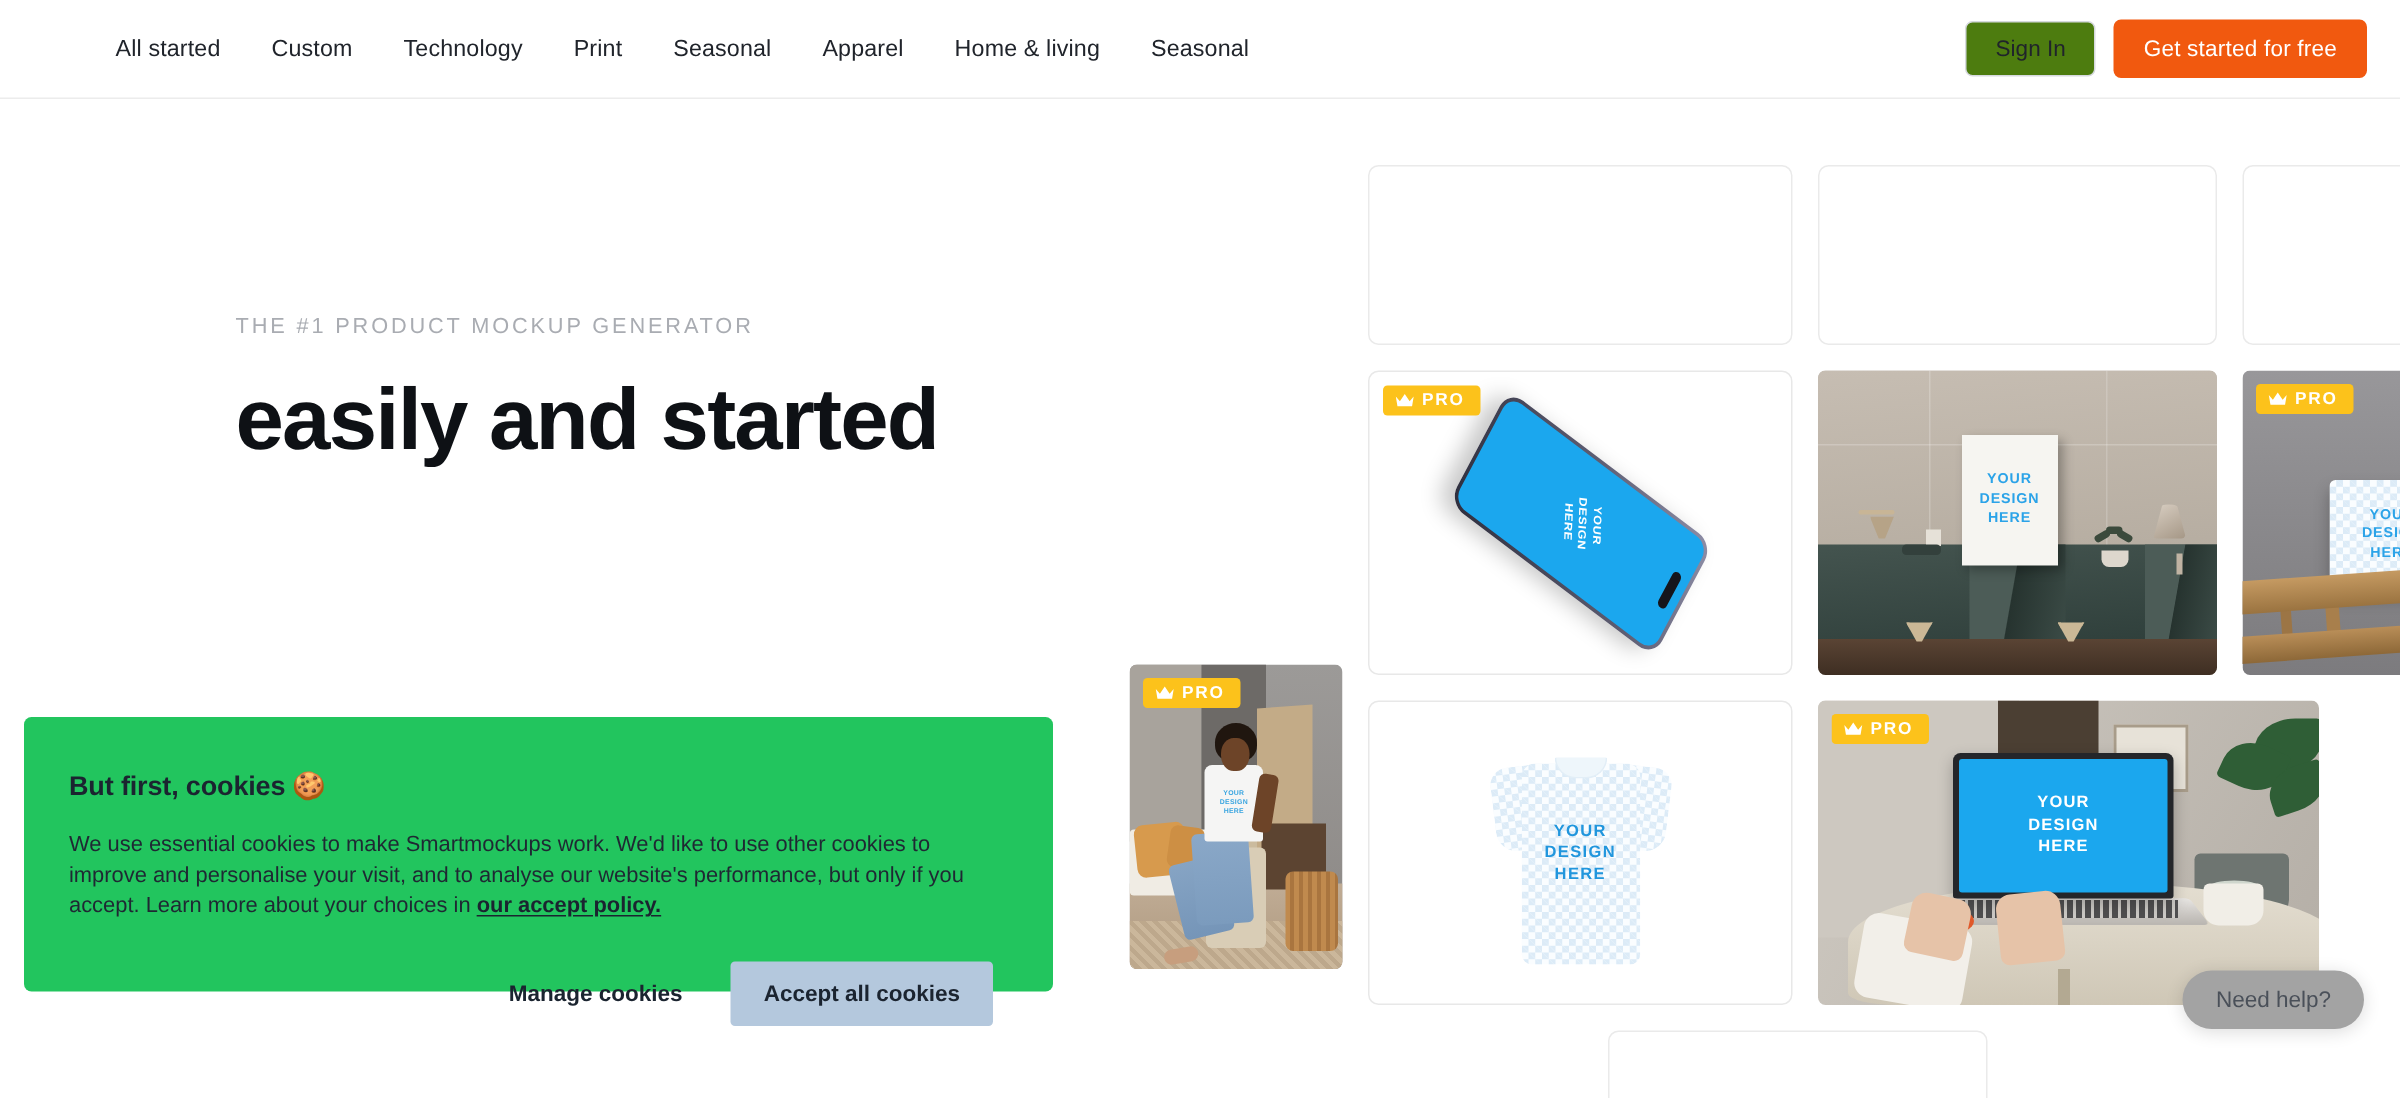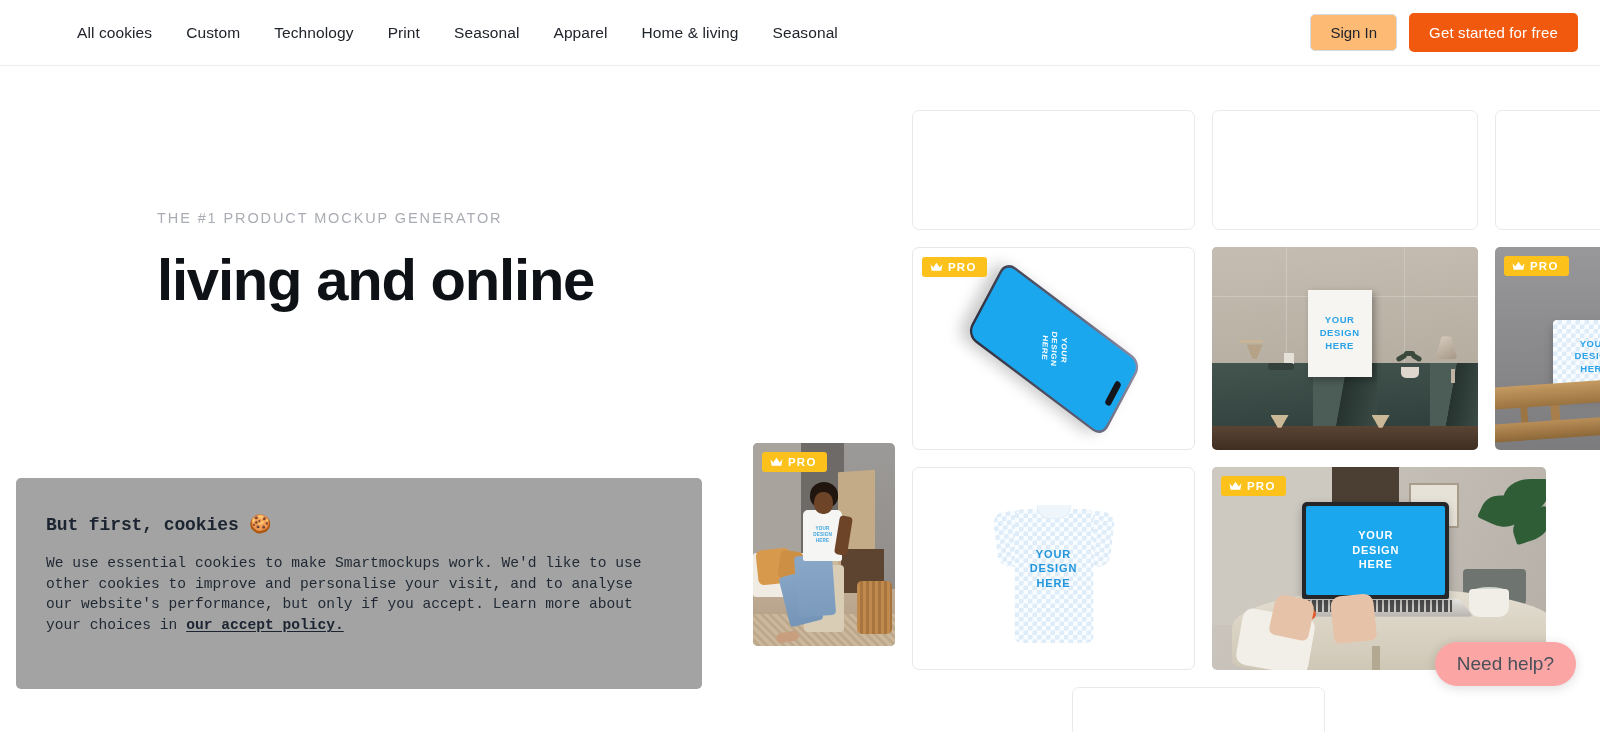--- a/index.html
+++ b/index.html
@@ -38,21 +38,21 @@
   }
 
   .nav-links { display: flex; align-items: center; margin-left: 60px; gap: 0; }
   .nav-link {
     font-size: 15.5px; color: #20242b; padding: 8px 17px;
     cursor: pointer; white-space: nowrap; letter-spacing: .1px;
   }
 
   .nav-actions { margin-left: auto; margin-right: 22px; display: flex; align-items: center; gap: 12px; }
   .btn-signin {
-    font-size: 15px; color: #20242b; background: #fdba74;
+    font-size: 15px; color: #20242b; background: #4d7c0f;
     border: 1px solid #d6d9de; border-radius: 5px;
     padding: 9px 19px; cursor: pointer; font-family: inherit;
   }
   .btn-cta {
     font-size: 15px; color: #ffffff; background: #f1590f;
     border: none; border-radius: 5px; font-weight: 500;
     padding: 11px 20px; cursor: pointer; font-family: inherit;
     letter-spacing: .15px;
   }
 
@@ -294,23 +294,23 @@
     background:#f1eee7; border-radius: 4px 4px 10px 10px; }
   .lp-cuptop { position:absolute; left: 78%; top: 59%; width: 10%; height: 4%;
     background:#cfd6cd; border-radius: 50%; }
 
   
   .blank { background:#fff; border:1px solid #eaeaea; border-radius:7px; }
 
   
   .cookie {
     position: absolute; left: 16px; top: 478px;
-    width: 686px; height: 211px;
-    background: #a3a3a3; border-radius: 5px;
-    padding: 35px 40px 0 30px; z-index: 60; font-family: Liberation Mono, monospace;
+    width: 686px; height: 183px;
+    background: #22c55e; border-radius: 5px;
+    padding: 35px 40px 0 30px; z-index: 60;
   }
   .cookie-title {
     font-size: 18px; font-weight: 700; color: #1b2430;
     margin-bottom: 18px; letter-spacing: -.1px;
   }
   .cookie-body {
     font-size: 14.6px; line-height: 1.42; color: #1f2833; max-width: 605px;
   }
   .cookie-link {
     color: #1b2430; font-weight: 700; text-decoration: underline;
@@ -327,53 +327,53 @@
   }
   .btn-accept {
     background: #b4c8dd; border: none; font-family: inherit;
     font-size: 15px; font-weight: 700; color: #1b2430;
     padding: 13px 22px; border-radius: 3px; cursor: pointer;
   }
 
   
   .need-help {
     position: absolute; right: 24px; bottom: 46px;
-    background: #fca5a5; border-radius: 22px;
-    padding: 11px 22px; font-size: 19px; color: #4a5059;
+    background: #a3a3a3; border-radius: 22px;
+    padding: 11px 22px; font-size: 15px; color: #4a5059;
     box-shadow: 0 2px 12px rgba(0,0,0,.14);
     cursor: pointer; z-index: 70; white-space: nowrap;
   }
 </style>
 </head>
 <body>
 
 <div class="navbar">
 
 
   <nav class="nav-links">
-    <span class="nav-link">All cookies</span>
+    <span class="nav-link">All started</span>
     <span class="nav-link">Custom</span>
     <span class="nav-link">Technology</span>
     <span class="nav-link">Print</span>
     <span class="nav-link">Seasonal</span>
     <span class="nav-link">Apparel</span>
     <span class="nav-link">Home &amp; living</span>
     <span class="nav-link">Seasonal</span>
   </nav>
 
   <div class="nav-actions">
     <button class="btn-signin">Sign In</button>
     <button class="btn-cta">Get started for free</button>
   </div>
 </div>
 
 <div class="hero">
   <div class="eyebrow">THE #1 PRODUCT MOCKUP GENERATOR</div>
   <h1 class="headline">
-    <div>living and online</div>
+    <div>easily and started</div>
   </h1>
 </div>
 
 <div class="gallery">
   <div class="grid-col" style="left:0; top:44px;">
 
     <div class="col" style="width:142px; padding-top:333px;">
       <div class="card photo c-person">
         <div class="ps">
           <div class="ps-wallL"></div>
@@ -553,15 +553,19 @@
     </div>
 
   </div>
 </div>
 
 <div class="cookie">
   <div class="cookie-title">But first, cookies 🍪</div>
   <div class="cookie-body">
     <span>We use essential cookies to make Smartmockups work. We'd like to use other cookies to improve and personalise your visit, and to analyse our website's performance, but only if you accept. Learn more about your choices in </span><span class="cookie-link">our accept policy.</span>
   </div>
+  <div class="cookie-actions">
+    <button class="btn-manage">Manage cookies</button>
+    <button class="btn-accept">Accept all cookies</button>
+  </div>
 </div>
 
 <div class="need-help">Need help?</div>
 
 </body></html>

